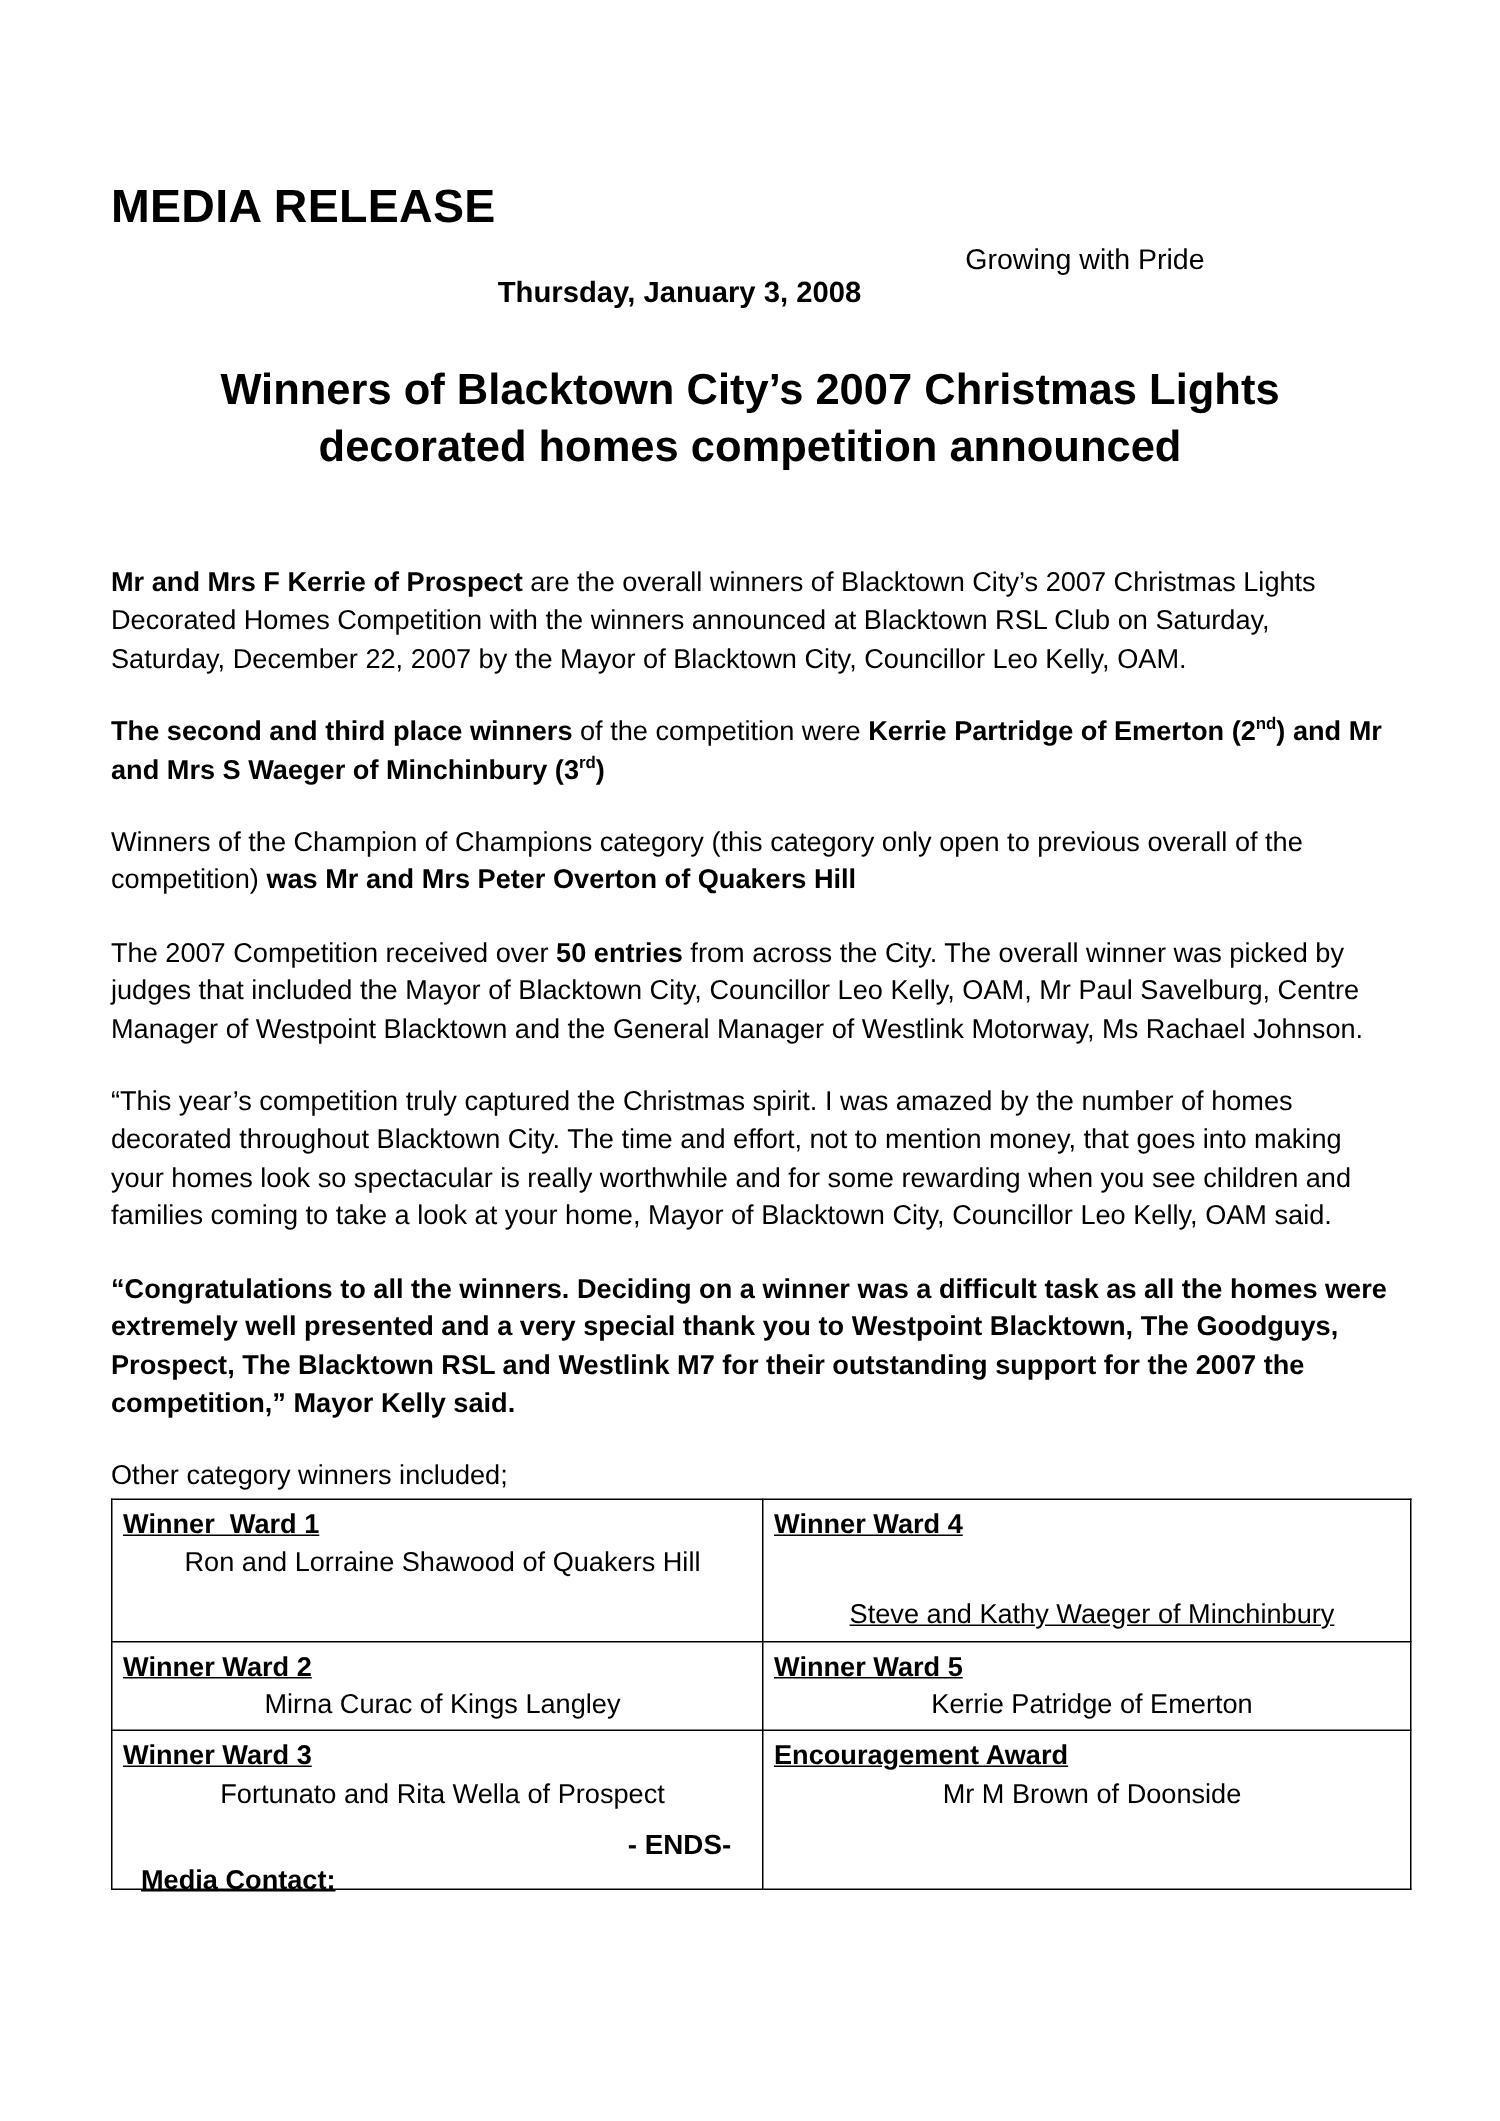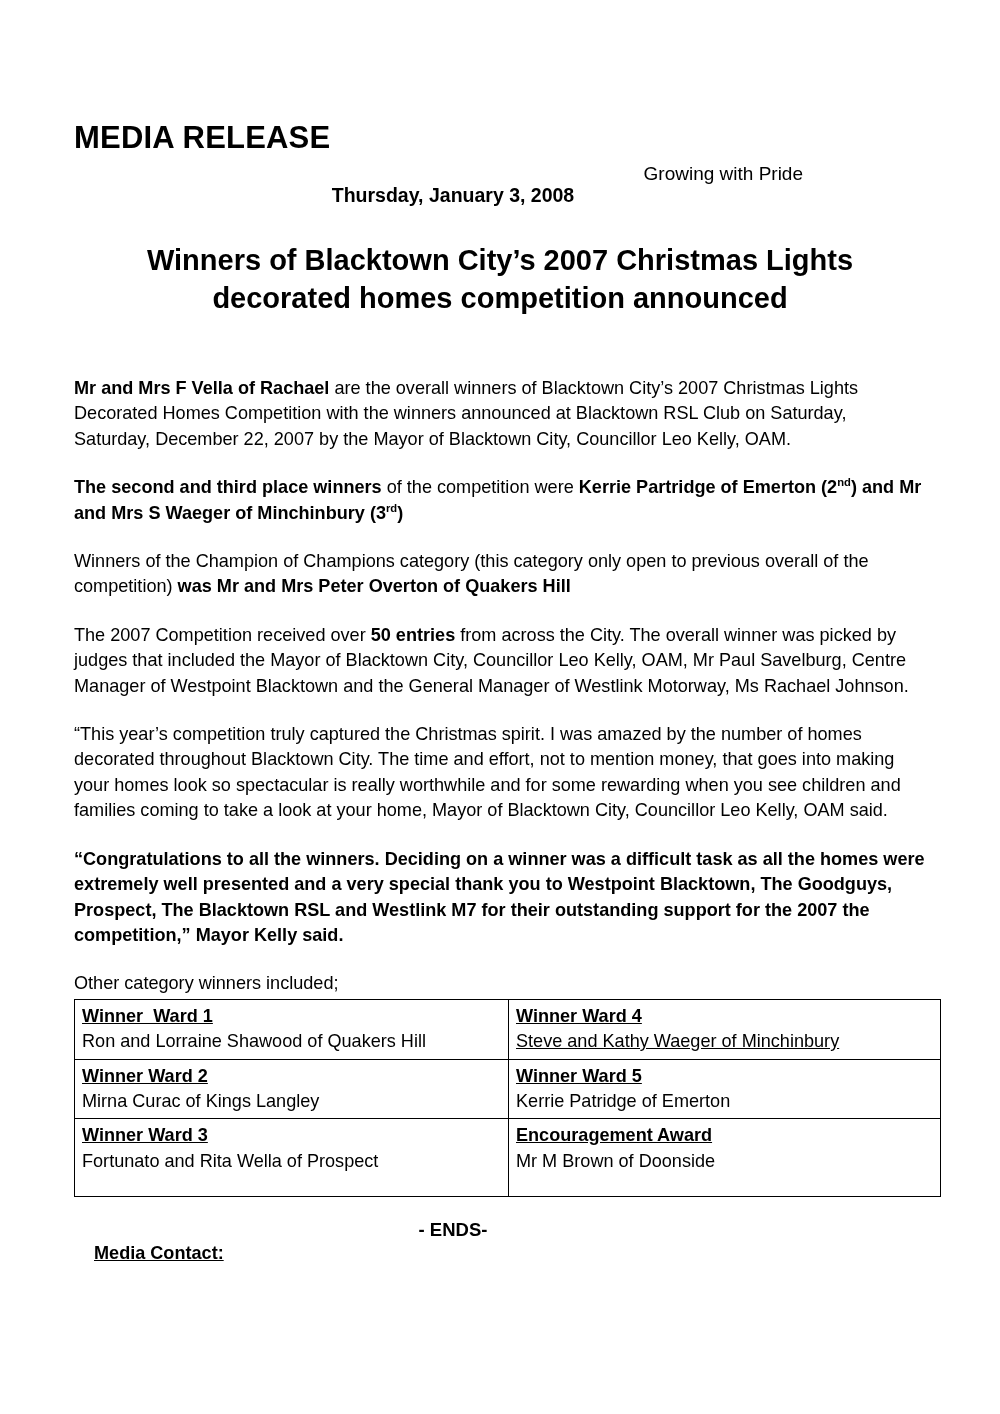--- a/index.html
+++ b/index.html
@@ -107,33 +107,34 @@
   }
   .winners-table td {
     border: 1.4px solid #000000;
     padding: 4px 0 4px 7px;
     vertical-align: top;
     font-size: 18.1px;
     line-height: 25.4px;
   }
   .winners-table td.col1 { width: 426px; }
   .winners-table td.col2 { width: 424px; }
-  .winners-table tr.tall td { padding-bottom: 22px; }
+  .winners-table tr.tall td { padding-bottom: 50px; }
 
   .cell-head {
     font-weight: bold;
     text-decoration: underline;
     display: block;
     white-space: pre;
   }
   .cell-name {
     display: block;
     white-space: pre;
-  }
-  .cell-name.underlined { text-decoration: underline; }
+    text-align: center;
+  }
+  .cell-name.underlined { text-decoration: underline; margin-top: 35px; }
 
   
   .closing {
     position: absolute;
     left: 74px;
     width: 852px;
     top: 1112px;
     font-size: 18.1px;
     line-height: 25.4px;
   }
@@ -179,21 +180,21 @@
   <div class="masthead">MEDIA RELEASE</div>
 
   <div class="tagline">Growing with Pride</div>
 
   <div class="dateline">Thursday, January 3, 2008</div>
 
   <div class="headline">Winners of Blacktown City’s 2007 Christmas Lights decorated homes competition announced</div>
 
   <div class="body-block">
 
-    <p class="para"><b>Mr and Mrs F Vella of Rachael</b><span> are the overall winners of Blacktown City’s 2007 Christmas Lights Decorated Homes Competition with the winners announced at Blacktown RSL Club on Saturday, Saturday, December 22, 2007 by the Mayor of Blacktown City, Councillor Leo Kelly, OAM.</span></p>
+    <p class="para"><b>Mr and Mrs F Kerrie of Prospect</b><span> are the overall winners of Blacktown City’s 2007 Christmas Lights Decorated Homes Competition with the winners announced at Blacktown RSL Club on Saturday, Saturday, December 22, 2007 by the Mayor of Blacktown City, Councillor Leo Kelly, OAM.</span></p>
 
     <p class="para"><b>The second and third place winners</b><span> of the competition were </span><b><span>Kerrie Partridge of Emerton (2</span><sup>nd</sup><span>) and </span><span>Mr and Mrs S Waeger of Minchinbury (3</span><sup>rd</sup><span>)</span></b></p>
 
     <p class="para"><span>Winners of the Champion of Champions category (this category only open to previous overall of the competition) </span><b>was Mr and Mrs Peter Overton of Quakers Hill</b></p>
 
     <p class="para"><span>The 2007 Competition received over </span><b>50 entries</b><span> from across the City. The overall winner was picked by judges that included the Mayor of Blacktown City, Councillor Leo Kelly, OAM, Mr Paul Savelburg, Centre Manager of Westpoint Blacktown and the General Manager of Westlink Motorway, Ms Rachael Johnson.</span></p>
 
     <p class="para"> “This year’s competition truly captured the Christmas spirit. I was amazed by the number of homes decorated throughout Blacktown City. The time and effort, not to mention money, that goes into making your homes look so spectacular is really worthwhile and for some rewarding when you see children and families coming to take a look at your home, Mayor of Blacktown City, Councillor Leo Kelly, OAM said.</p>
 
     <p class="para allbold">“Congratulations to all the winners. Deciding on a winner was a difficult task as all the homes were extremely well presented  and a very special thank you to Westpoint Blacktown, The Goodguys, Prospect, The Blacktown RSL and Westlink M7 for their outstanding support for the 2007 the competition,” Mayor Kelly said.</p>

